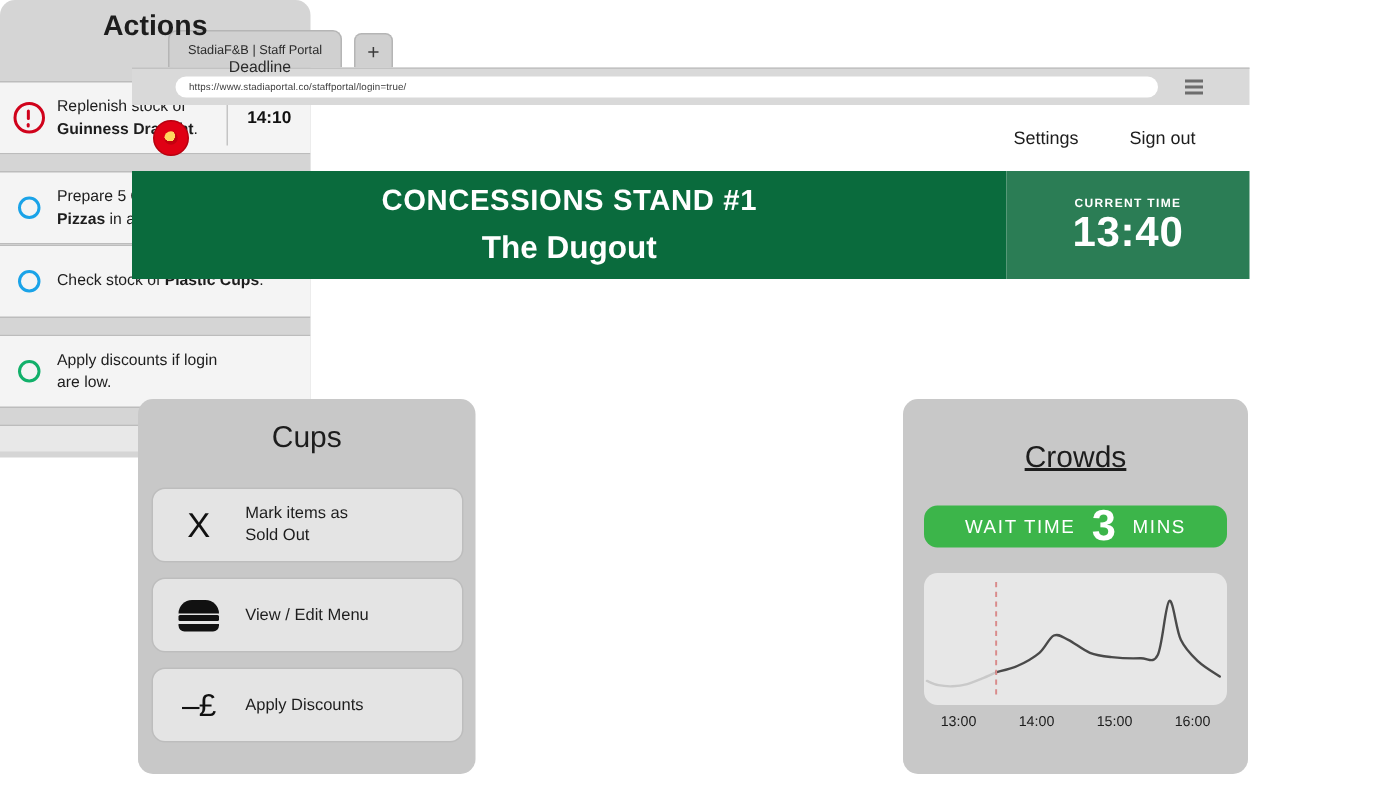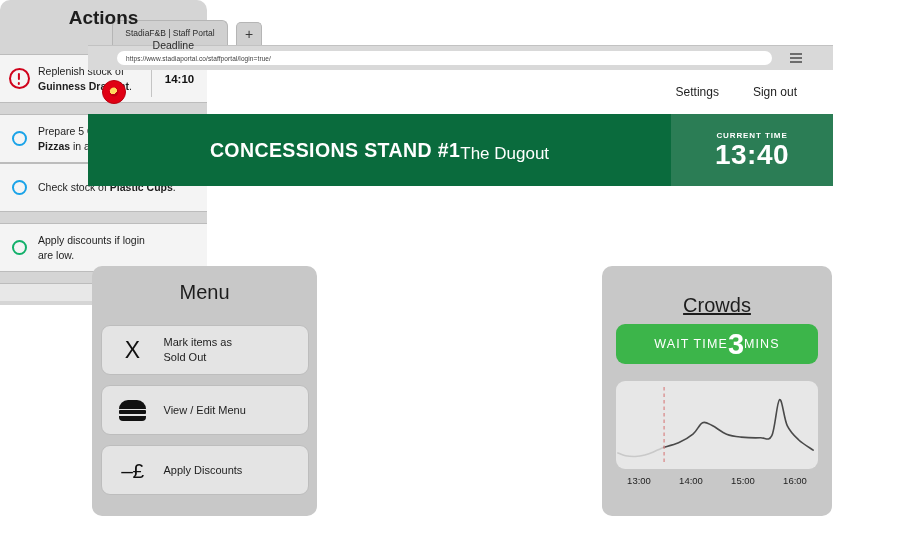--- a/index.html
+++ b/index.html
@@ -75,25 +75,25 @@
   #header-links { margin-left: auto; margin-right: 36px; display: flex; gap: 34px; }
   #header-links span { font-size: 12px; color: #1d1d1d; }
 
   
   #stand-banner {
     position: absolute; left: 88px; top: 114px; width: 745px; height: 72px;
     display: flex;
   }
   #banner-main {
     flex: 1; background: #0a6b3d;
-    display: flex; flex-direction: row; align-items: center; justify-content: center;
+    display: flex; flex-direction: column; align-items: center; justify-content: center;
     color: #ffffff;
   }
   #banner-stand-name { font-size: 19.5px; font-weight: bold; letter-spacing: .4px; }
-  #banner-stand-sub { font-size: 17px; font-weight: normal; margin-top: 8px; }
+  #banner-stand-sub { font-size: 21px; font-weight: bold; margin-top: 8px; }
   #banner-time {
     width: 162px; background: #2b7d55;
     display: flex; flex-direction: column; align-items: center; justify-content: center;
     color: #ffffff;
   }
   #banner-time-label { font-size: 8px; letter-spacing: .9px; font-weight: bold; }
   #banner-time-value { font-size: 28px; font-weight: bold; line-height: 1.05; letter-spacing: .5px; }
 
   
   .panel {
@@ -166,23 +166,23 @@
   }
   .action-deadline.empty { border-left: none; }
   #action-row-cut {
     height: 18px; background: #e8e8e8; border-top: 1px solid #bcbcbc;
   }
 
   
   #crowds-panel { left: 602px; top: 266px; width: 230px; height: 250px; }
   #crowds-title { margin-top: 28px; text-decoration: underline; }
   #wait-time-badge {
-    margin: 7px auto 0; width: 202px; height: 40px;
+    margin: 20px auto 0; width: 202px; height: 28px;
     background: #3cb54a; border-radius: 9px;
-    display: flex; align-items: center; justify-content: center; 
+    display: flex; align-items: center; justify-content: center; gap: 11px;
     color: #ffffff;
   }
   #wait-time-label { font-size: 12.5px; letter-spacing: 1.1px; }
   #wait-time-value { font-size: 29px; font-weight: bold; line-height: 1; }
   #wait-time-unit { font-size: 12.5px; letter-spacing: 1.1px; }
   #crowd-chart-box {
     margin: 17px auto 0; width: 202px; height: 88px;
     background: #e7e7e7; border-radius: 9px; overflow: hidden; position: relative;
   }
   #crowd-axis {
@@ -232,21 +232,21 @@
     <div id="banner-stand-name">CONCESSIONS STAND #1</div>
     <div id="banner-stand-sub">The Dugout</div>
   </div>
   <div id="banner-time">
     <div id="banner-time-label">CURRENT TIME</div>
     <div id="banner-time-value">13:40</div>
   </div>
 </div>
 
 <div class="panel" id="menu-panel">
-  <div class="panel-title" id="menu-title">Menu</div>
+  <div class="panel-title" id="menu-title">Cups</div>
 
   <div class="menu-button" id="menu-btn-soldout">
     <div class="menu-btn-icon">
         <span class="icon-x">X</span>
       </div>
     <div class="menu-btn-label">
       <div>Mark items as</div>
       <div>Sold Out</div>
     </div>
   </div>

